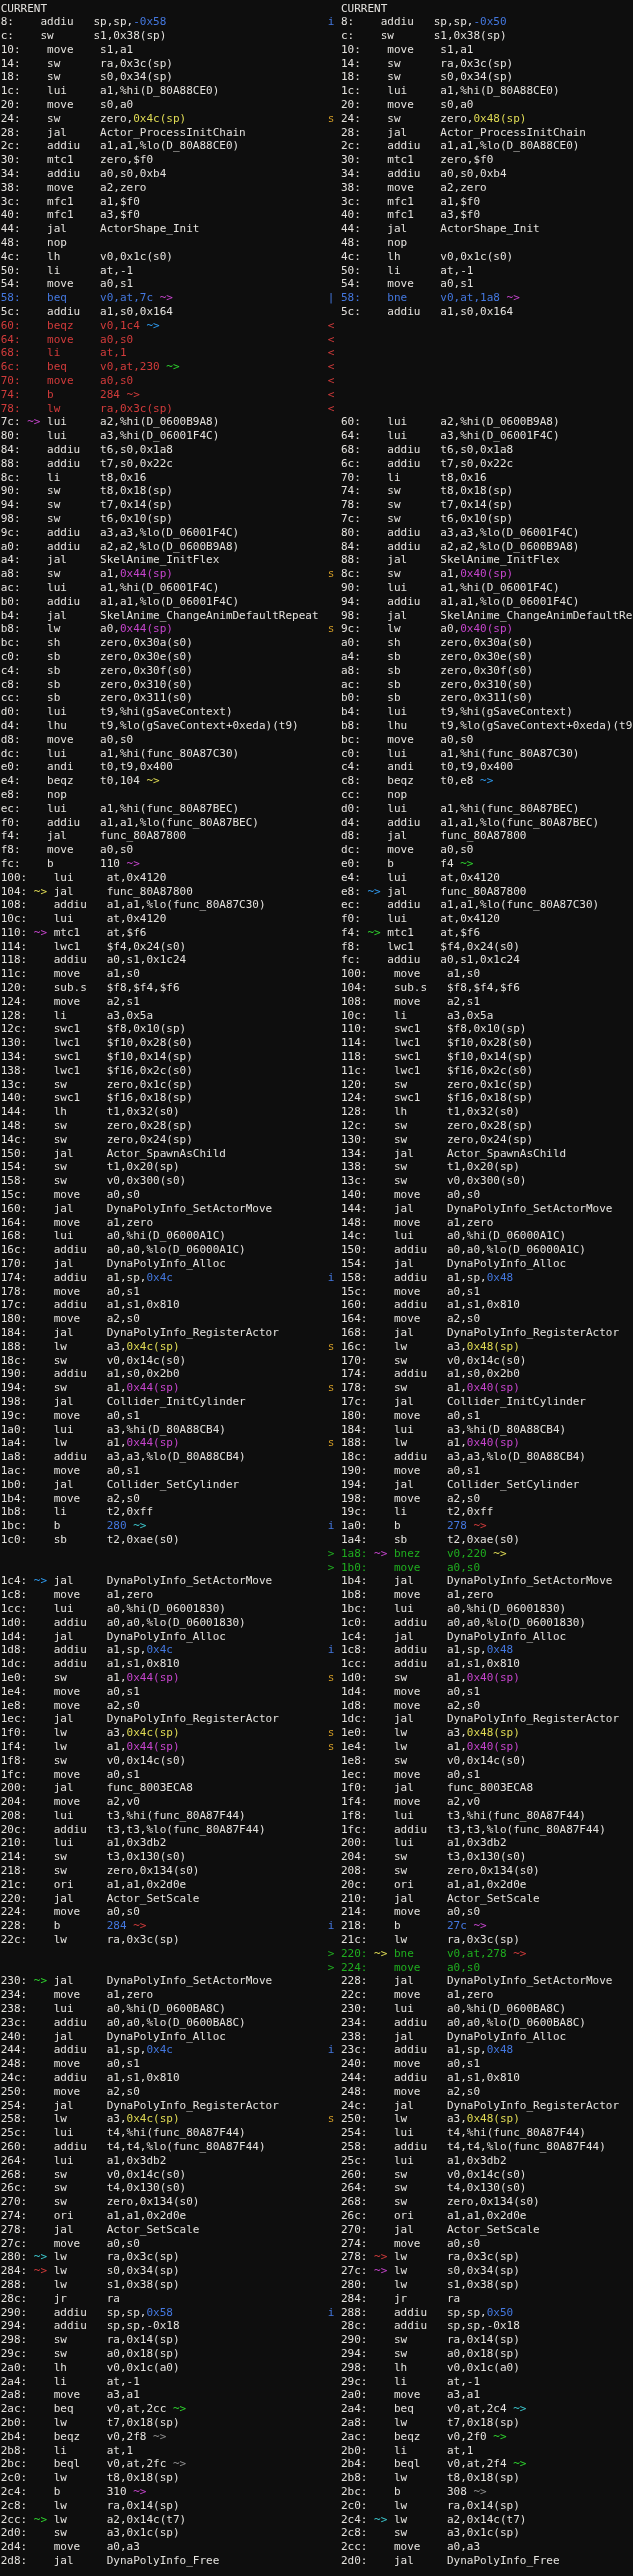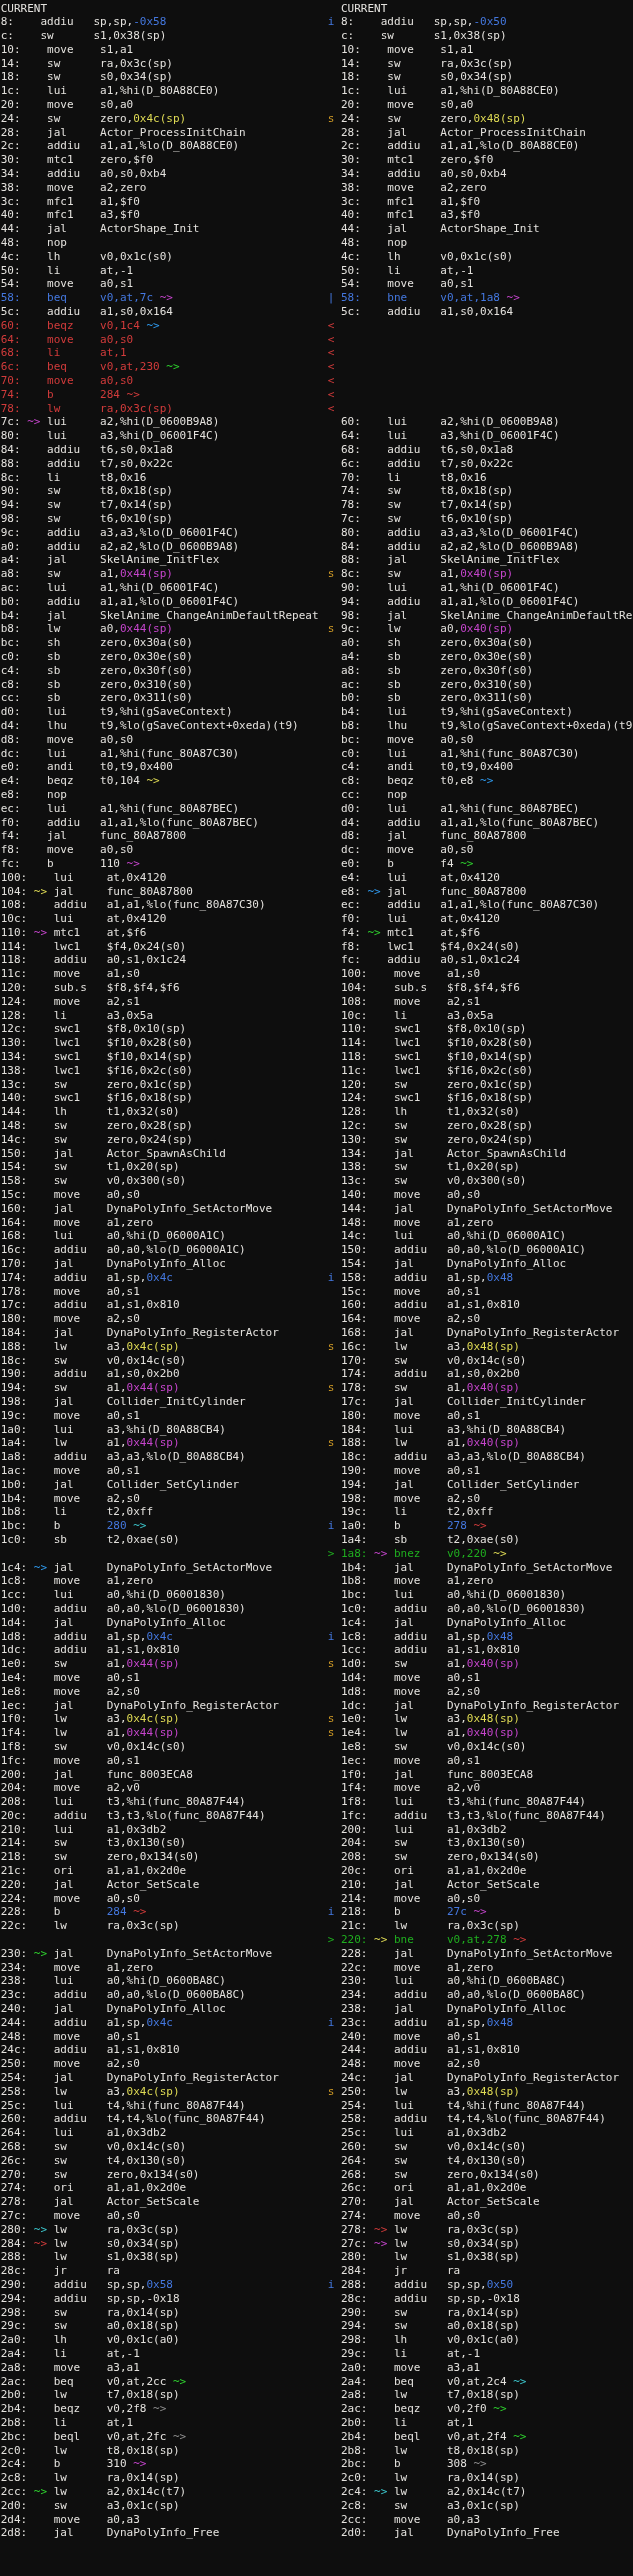--- a/index.html
+++ b/index.html
@@ -125,20 +125,21 @@
     <div class="drow"><div class="cell cl"><span style="color: rgb(228, 226, 222);">1a0: </span><span style="color: rgb(228, 226, 222);">  </span><span style="color: rgb(228, 226, 222);"> lui     </span><span style="color: rgb(228, 226, 222);">a3,%hi(D_80A88CB4)</span></div><div class="cell cr"><span style="color: rgb(228, 226, 222);"> </span><span style="color: rgb(228, 226, 222);"> </span><span style="color: rgb(228, 226, 222);">184: </span><span style="color: rgb(228, 226, 222);">  </span><span style="color: rgb(228, 226, 222);"> lui     </span><span style="color: rgb(228, 226, 222);">a3,%hi(D_80A88CB4)</span></div></div>
     <div class="drow"><div class="cell cl"><span style="color: rgb(228, 226, 222);">1a4: </span><span style="color: rgb(228, 226, 222);">  </span><span style="color: rgb(228, 226, 222);"> lw      </span><span style="color: rgb(228, 226, 222);">a1,</span><span style="color: rgb(198, 69, 205);">0x44(sp)</span></div><div class="cell cr"><span style="color: rgb(207, 154, 38);">s</span><span style="color: rgb(228, 226, 222);"> </span><span style="color: rgb(228, 226, 222);">188: </span><span style="color: rgb(228, 226, 222);">  </span><span style="color: rgb(228, 226, 222);"> lw      </span><span style="color: rgb(228, 226, 222);">a1,</span><span style="color: rgb(198, 69, 205);">0x40(sp)</span></div></div>
     <div class="drow"><div class="cell cl"><span style="color: rgb(228, 226, 222);">1a8: </span><span style="color: rgb(228, 226, 222);">  </span><span style="color: rgb(228, 226, 222);"> addiu   </span><span style="color: rgb(228, 226, 222);">a3,a3,%lo(D_80A88CB4)</span></div><div class="cell cr"><span style="color: rgb(228, 226, 222);"> </span><span style="color: rgb(228, 226, 222);"> </span><span style="color: rgb(228, 226, 222);">18c: </span><span style="color: rgb(228, 226, 222);">  </span><span style="color: rgb(228, 226, 222);"> addiu   </span><span style="color: rgb(228, 226, 222);">a3,a3,%lo(D_80A88CB4)</span></div></div>
     <div class="drow"><div class="cell cl"><span style="color: rgb(228, 226, 222);">1ac: </span><span style="color: rgb(228, 226, 222);">  </span><span style="color: rgb(228, 226, 222);"> move    </span><span style="color: rgb(228, 226, 222);">a0,s1</span></div><div class="cell cr"><span style="color: rgb(228, 226, 222);"> </span><span style="color: rgb(228, 226, 222);"> </span><span style="color: rgb(228, 226, 222);">190: </span><span style="color: rgb(228, 226, 222);">  </span><span style="color: rgb(228, 226, 222);"> move    </span><span style="color: rgb(228, 226, 222);">a0,s1</span></div></div>
     <div class="drow"><div class="cell cl"><span style="color: rgb(228, 226, 222);">1b0: </span><span style="color: rgb(228, 226, 222);">  </span><span style="color: rgb(228, 226, 222);"> jal     </span><span style="color: rgb(228, 226, 222);">Collider_SetCylinder</span></div><div class="cell cr"><span style="color: rgb(228, 226, 222);"> </span><span style="color: rgb(228, 226, 222);"> </span><span style="color: rgb(228, 226, 222);">194: </span><span style="color: rgb(228, 226, 222);">  </span><span style="color: rgb(228, 226, 222);"> jal     </span><span style="color: rgb(228, 226, 222);">Collider_SetCylinder</span></div></div>
     <div class="drow"><div class="cell cl"><span style="color: rgb(228, 226, 222);">1b4: </span><span style="color: rgb(228, 226, 222);">  </span><span style="color: rgb(228, 226, 222);"> move    </span><span style="color: rgb(228, 226, 222);">a2,s0</span></div><div class="cell cr"><span style="color: rgb(228, 226, 222);"> </span><span style="color: rgb(228, 226, 222);"> </span><span style="color: rgb(228, 226, 222);">198: </span><span style="color: rgb(228, 226, 222);">  </span><span style="color: rgb(228, 226, 222);"> move    </span><span style="color: rgb(228, 226, 222);">a2,s0</span></div></div>
     <div class="drow"><div class="cell cl"><span style="color: rgb(228, 226, 222);">1b8: </span><span style="color: rgb(228, 226, 222);">  </span><span style="color: rgb(228, 226, 222);"> li      </span><span style="color: rgb(228, 226, 222);">t2,0xff</span></div><div class="cell cr"><span style="color: rgb(228, 226, 222);"> </span><span style="color: rgb(228, 226, 222);"> </span><span style="color: rgb(228, 226, 222);">19c: </span><span style="color: rgb(228, 226, 222);">  </span><span style="color: rgb(228, 226, 222);"> li      </span><span style="color: rgb(228, 226, 222);">t2,0xff</span></div></div>
     <div class="drow"><div class="cell cl"><span style="color: rgb(228, 226, 222);">1bc: </span><span style="color: rgb(228, 226, 222);">  </span><span style="color: rgb(228, 226, 222);"> b       </span><span style="color: rgb(68, 120, 224);">280</span><span style="color: rgb(228, 226, 222);"> </span><span style="color: rgb(60, 201, 207);">~&gt;</span></div><div class="cell cr"><span style="color: rgb(68, 120, 224);">i</span><span style="color: rgb(228, 226, 222);"> </span><span style="color: rgb(228, 226, 222);">1a0: </span><span style="color: rgb(228, 226, 222);">  </span><span style="color: rgb(228, 226, 222);"> b       </span><span style="color: rgb(68, 120, 224);">278</span><span style="color: rgb(228, 226, 222);"> </span><span style="color: rgb(210, 59, 59);">~&gt;</span></div></div>
     <div class="drow"><div class="cell cl"><span style="color: rgb(228, 226, 222);">1c0: </span><span style="color: rgb(228, 226, 222);">  </span><span style="color: rgb(228, 226, 222);"> sb      </span><span style="color: rgb(228, 226, 222);">t2,0xae(s0)</span></div><div class="cell cr"><span style="color: rgb(228, 226, 222);"> </span><span style="color: rgb(228, 226, 222);"> </span><span style="color: rgb(228, 226, 222);">1a4: </span><span style="color: rgb(228, 226, 222);">  </span><span style="color: rgb(228, 226, 222);"> sb      </span><span style="color: rgb(228, 226, 222);">t2,0xae(s0)</span></div></div>
     <div class="drow"><div class="cell cl"></div><div class="cell cr"><span style="color: rgb(31, 174, 31);">&gt;</span><span style="color: rgb(228, 226, 222);"> </span><span style="color: rgb(31, 174, 31);">1a8: </span><span style="color: rgb(198, 69, 205);">~&gt;</span><span style="color: rgb(31, 174, 31);"> bnez    </span><span style="color: rgb(31, 174, 31);">v0,220</span><span style="color: rgb(228, 226, 222);"> </span><span style="color: rgb(224, 220, 85);">~&gt;</span></div></div>
+    <div class="drow"><div class="cell cl"></div><div class="cell cr"><span style="color: rgb(31, 174, 31);">&gt;</span><span style="color: rgb(228, 226, 222);"> </span><span style="color: rgb(31, 174, 31);">1b0: </span><span style="color: rgb(228, 226, 222);">  </span><span style="color: rgb(31, 174, 31);"> move    </span><span style="color: rgb(31, 174, 31);">a0,s0</span></div></div>
     <div class="drow"><div class="cell cl"><span style="color: rgb(228, 226, 222);">1c4: </span><span style="color: rgb(47, 155, 240);">~&gt;</span><span style="color: rgb(228, 226, 222);"> jal     </span><span style="color: rgb(228, 226, 222);">DynaPolyInfo_SetActorMove</span></div><div class="cell cr"><span style="color: rgb(228, 226, 222);"> </span><span style="color: rgb(228, 226, 222);"> </span><span style="color: rgb(228, 226, 222);">1b4: </span><span style="color: rgb(228, 226, 222);">  </span><span style="color: rgb(228, 226, 222);"> jal     </span><span style="color: rgb(228, 226, 222);">DynaPolyInfo_SetActorMove</span></div></div>
     <div class="drow"><div class="cell cl"><span style="color: rgb(228, 226, 222);">1c8: </span><span style="color: rgb(228, 226, 222);">  </span><span style="color: rgb(228, 226, 222);"> move    </span><span style="color: rgb(228, 226, 222);">a1,zero</span></div><div class="cell cr"><span style="color: rgb(228, 226, 222);"> </span><span style="color: rgb(228, 226, 222);"> </span><span style="color: rgb(228, 226, 222);">1b8: </span><span style="color: rgb(228, 226, 222);">  </span><span style="color: rgb(228, 226, 222);"> move    </span><span style="color: rgb(228, 226, 222);">a1,zero</span></div></div>
     <div class="drow"><div class="cell cl"><span style="color: rgb(228, 226, 222);">1cc: </span><span style="color: rgb(228, 226, 222);">  </span><span style="color: rgb(228, 226, 222);"> lui     </span><span style="color: rgb(228, 226, 222);">a0,%hi(D_06001830)</span></div><div class="cell cr"><span style="color: rgb(228, 226, 222);"> </span><span style="color: rgb(228, 226, 222);"> </span><span style="color: rgb(228, 226, 222);">1bc: </span><span style="color: rgb(228, 226, 222);">  </span><span style="color: rgb(228, 226, 222);"> lui     </span><span style="color: rgb(228, 226, 222);">a0,%hi(D_06001830)</span></div></div>
     <div class="drow"><div class="cell cl"><span style="color: rgb(228, 226, 222);">1d0: </span><span style="color: rgb(228, 226, 222);">  </span><span style="color: rgb(228, 226, 222);"> addiu   </span><span style="color: rgb(228, 226, 222);">a0,a0,%lo(D_06001830)</span></div><div class="cell cr"><span style="color: rgb(228, 226, 222);"> </span><span style="color: rgb(228, 226, 222);"> </span><span style="color: rgb(228, 226, 222);">1c0: </span><span style="color: rgb(228, 226, 222);">  </span><span style="color: rgb(228, 226, 222);"> addiu   </span><span style="color: rgb(228, 226, 222);">a0,a0,%lo(D_06001830)</span></div></div>
     <div class="drow"><div class="cell cl"><span style="color: rgb(228, 226, 222);">1d4: </span><span style="color: rgb(228, 226, 222);">  </span><span style="color: rgb(228, 226, 222);"> jal     </span><span style="color: rgb(228, 226, 222);">DynaPolyInfo_Alloc</span></div><div class="cell cr"><span style="color: rgb(228, 226, 222);"> </span><span style="color: rgb(228, 226, 222);"> </span><span style="color: rgb(228, 226, 222);">1c4: </span><span style="color: rgb(228, 226, 222);">  </span><span style="color: rgb(228, 226, 222);"> jal     </span><span style="color: rgb(228, 226, 222);">DynaPolyInfo_Alloc</span></div></div>
     <div class="drow"><div class="cell cl"><span style="color: rgb(228, 226, 222);">1d8: </span><span style="color: rgb(228, 226, 222);">  </span><span style="color: rgb(228, 226, 222);"> addiu   </span><span style="color: rgb(228, 226, 222);">a1,sp,</span><span style="color: rgb(68, 120, 224);">0x4c</span></div><div class="cell cr"><span style="color: rgb(68, 120, 224);">i</span><span style="color: rgb(228, 226, 222);"> </span><span style="color: rgb(228, 226, 222);">1c8: </span><span style="color: rgb(228, 226, 222);">  </span><span style="color: rgb(228, 226, 222);"> addiu   </span><span style="color: rgb(228, 226, 222);">a1,sp,</span><span style="color: rgb(68, 120, 224);">0x48</span></div></div>
     <div class="drow"><div class="cell cl"><span style="color: rgb(228, 226, 222);">1dc: </span><span style="color: rgb(228, 226, 222);">  </span><span style="color: rgb(228, 226, 222);"> addiu   </span><span style="color: rgb(228, 226, 222);">a1,s1,0x810</span></div><div class="cell cr"><span style="color: rgb(228, 226, 222);"> </span><span style="color: rgb(228, 226, 222);"> </span><span style="color: rgb(228, 226, 222);">1cc: </span><span style="color: rgb(228, 226, 222);">  </span><span style="color: rgb(228, 226, 222);"> addiu   </span><span style="color: rgb(228, 226, 222);">a1,s1,0x810</span></div></div>
     <div class="drow"><div class="cell cl"><span style="color: rgb(228, 226, 222);">1e0: </span><span style="color: rgb(228, 226, 222);">  </span><span style="color: rgb(228, 226, 222);"> sw      </span><span style="color: rgb(228, 226, 222);">a1,</span><span style="color: rgb(198, 69, 205);">0x44(sp)</span></div><div class="cell cr"><span style="color: rgb(207, 154, 38);">s</span><span style="color: rgb(228, 226, 222);"> </span><span style="color: rgb(228, 226, 222);">1d0: </span><span style="color: rgb(228, 226, 222);">  </span><span style="color: rgb(228, 226, 222);"> sw      </span><span style="color: rgb(228, 226, 222);">a1,</span><span style="color: rgb(198, 69, 205);">0x40(sp)</span></div></div>
     <div class="drow"><div class="cell cl"><span style="color: rgb(228, 226, 222);">1e4: </span><span style="color: rgb(228, 226, 222);">  </span><span style="color: rgb(228, 226, 222);"> move    </span><span style="color: rgb(228, 226, 222);">a0,s1</span></div><div class="cell cr"><span style="color: rgb(228, 226, 222);"> </span><span style="color: rgb(228, 226, 222);"> </span><span style="color: rgb(228, 226, 222);">1d4: </span><span style="color: rgb(228, 226, 222);">  </span><span style="color: rgb(228, 226, 222);"> move    </span><span style="color: rgb(228, 226, 222);">a0,s1</span></div></div>
     <div class="drow"><div class="cell cl"><span style="color: rgb(228, 226, 222);">1e8: </span><span style="color: rgb(228, 226, 222);">  </span><span style="color: rgb(228, 226, 222);"> move    </span><span style="color: rgb(228, 226, 222);">a2,s0</span></div><div class="cell cr"><span style="color: rgb(228, 226, 222);"> </span><span style="color: rgb(228, 226, 222);"> </span><span style="color: rgb(228, 226, 222);">1d8: </span><span style="color: rgb(228, 226, 222);">  </span><span style="color: rgb(228, 226, 222);"> move    </span><span style="color: rgb(228, 226, 222);">a2,s0</span></div></div>
@@ -153,20 +154,21 @@
     <div class="drow"><div class="cell cl"><span style="color: rgb(228, 226, 222);">20c: </span><span style="color: rgb(228, 226, 222);">  </span><span style="color: rgb(228, 226, 222);"> addiu   </span><span style="color: rgb(228, 226, 222);">t3,t3,%lo(func_80A87F44)</span></div><div class="cell cr"><span style="color: rgb(228, 226, 222);"> </span><span style="color: rgb(228, 226, 222);"> </span><span style="color: rgb(228, 226, 222);">1fc: </span><span style="color: rgb(228, 226, 222);">  </span><span style="color: rgb(228, 226, 222);"> addiu   </span><span style="color: rgb(228, 226, 222);">t3,t3,%lo(func_80A87F44)</span></div></div>
     <div class="drow"><div class="cell cl"><span style="color: rgb(228, 226, 222);">210: </span><span style="color: rgb(228, 226, 222);">  </span><span style="color: rgb(228, 226, 222);"> lui     </span><span style="color: rgb(228, 226, 222);">a1,0x3db2</span></div><div class="cell cr"><span style="color: rgb(228, 226, 222);"> </span><span style="color: rgb(228, 226, 222);"> </span><span style="color: rgb(228, 226, 222);">200: </span><span style="color: rgb(228, 226, 222);">  </span><span style="color: rgb(228, 226, 222);"> lui     </span><span style="color: rgb(228, 226, 222);">a1,0x3db2</span></div></div>
     <div class="drow"><div class="cell cl"><span style="color: rgb(228, 226, 222);">214: </span><span style="color: rgb(228, 226, 222);">  </span><span style="color: rgb(228, 226, 222);"> sw      </span><span style="color: rgb(228, 226, 222);">t3,0x130(s0)</span></div><div class="cell cr"><span style="color: rgb(228, 226, 222);"> </span><span style="color: rgb(228, 226, 222);"> </span><span style="color: rgb(228, 226, 222);">204: </span><span style="color: rgb(228, 226, 222);">  </span><span style="color: rgb(228, 226, 222);"> sw      </span><span style="color: rgb(228, 226, 222);">t3,0x130(s0)</span></div></div>
     <div class="drow"><div class="cell cl"><span style="color: rgb(228, 226, 222);">218: </span><span style="color: rgb(228, 226, 222);">  </span><span style="color: rgb(228, 226, 222);"> sw      </span><span style="color: rgb(228, 226, 222);">zero,0x134(s0)</span></div><div class="cell cr"><span style="color: rgb(228, 226, 222);"> </span><span style="color: rgb(228, 226, 222);"> </span><span style="color: rgb(228, 226, 222);">208: </span><span style="color: rgb(228, 226, 222);">  </span><span style="color: rgb(228, 226, 222);"> sw      </span><span style="color: rgb(228, 226, 222);">zero,0x134(s0)</span></div></div>
     <div class="drow"><div class="cell cl"><span style="color: rgb(228, 226, 222);">21c: </span><span style="color: rgb(228, 226, 222);">  </span><span style="color: rgb(228, 226, 222);"> ori     </span><span style="color: rgb(228, 226, 222);">a1,a1,0x2d0e</span></div><div class="cell cr"><span style="color: rgb(228, 226, 222);"> </span><span style="color: rgb(228, 226, 222);"> </span><span style="color: rgb(228, 226, 222);">20c: </span><span style="color: rgb(228, 226, 222);">  </span><span style="color: rgb(228, 226, 222);"> ori     </span><span style="color: rgb(228, 226, 222);">a1,a1,0x2d0e</span></div></div>
     <div class="drow"><div class="cell cl"><span style="color: rgb(228, 226, 222);">220: </span><span style="color: rgb(228, 226, 222);">  </span><span style="color: rgb(228, 226, 222);"> jal     </span><span style="color: rgb(228, 226, 222);">Actor_SetScale</span></div><div class="cell cr"><span style="color: rgb(228, 226, 222);"> </span><span style="color: rgb(228, 226, 222);"> </span><span style="color: rgb(228, 226, 222);">210: </span><span style="color: rgb(228, 226, 222);">  </span><span style="color: rgb(228, 226, 222);"> jal     </span><span style="color: rgb(228, 226, 222);">Actor_SetScale</span></div></div>
     <div class="drow"><div class="cell cl"><span style="color: rgb(228, 226, 222);">224: </span><span style="color: rgb(228, 226, 222);">  </span><span style="color: rgb(228, 226, 222);"> move    </span><span style="color: rgb(228, 226, 222);">a0,s0</span></div><div class="cell cr"><span style="color: rgb(228, 226, 222);"> </span><span style="color: rgb(228, 226, 222);"> </span><span style="color: rgb(228, 226, 222);">214: </span><span style="color: rgb(228, 226, 222);">  </span><span style="color: rgb(228, 226, 222);"> move    </span><span style="color: rgb(228, 226, 222);">a0,s0</span></div></div>
     <div class="drow"><div class="cell cl"><span style="color: rgb(228, 226, 222);">228: </span><span style="color: rgb(228, 226, 222);">  </span><span style="color: rgb(228, 226, 222);"> b       </span><span style="color: rgb(68, 120, 224);">284</span><span style="color: rgb(228, 226, 222);"> </span><span style="color: rgb(210, 59, 59);">~&gt;</span></div><div class="cell cr"><span style="color: rgb(68, 120, 224);">i</span><span style="color: rgb(228, 226, 222);"> </span><span style="color: rgb(228, 226, 222);">218: </span><span style="color: rgb(228, 226, 222);">  </span><span style="color: rgb(228, 226, 222);"> b       </span><span style="color: rgb(68, 120, 224);">27c</span><span style="color: rgb(228, 226, 222);"> </span><span style="color: rgb(198, 69, 205);">~&gt;</span></div></div>
     <div class="drow"><div class="cell cl"><span style="color: rgb(228, 226, 222);">22c: </span><span style="color: rgb(228, 226, 222);">  </span><span style="color: rgb(228, 226, 222);"> lw      </span><span style="color: rgb(228, 226, 222);">ra,0x3c(sp)</span></div><div class="cell cr"><span style="color: rgb(228, 226, 222);"> </span><span style="color: rgb(228, 226, 222);"> </span><span style="color: rgb(228, 226, 222);">21c: </span><span style="color: rgb(228, 226, 222);">  </span><span style="color: rgb(228, 226, 222);"> lw      </span><span style="color: rgb(228, 226, 222);">ra,0x3c(sp)</span></div></div>
     <div class="drow"><div class="cell cl"></div><div class="cell cr"><span style="color: rgb(31, 174, 31);">&gt;</span><span style="color: rgb(228, 226, 222);"> </span><span style="color: rgb(31, 174, 31);">220: </span><span style="color: rgb(224, 220, 85);">~&gt;</span><span style="color: rgb(31, 174, 31);"> bne     </span><span style="color: rgb(31, 174, 31);">v0,at,278</span><span style="color: rgb(228, 226, 222);"> </span><span style="color: rgb(210, 59, 59);">~&gt;</span></div></div>
+    <div class="drow"><div class="cell cl"></div><div class="cell cr"><span style="color: rgb(31, 174, 31);">&gt;</span><span style="color: rgb(228, 226, 222);"> </span><span style="color: rgb(31, 174, 31);">224: </span><span style="color: rgb(228, 226, 222);">  </span><span style="color: rgb(31, 174, 31);"> move    </span><span style="color: rgb(31, 174, 31);">a0,s0</span></div></div>
     <div class="drow"><div class="cell cl"><span style="color: rgb(228, 226, 222);">230: </span><span style="color: rgb(46, 211, 46);">~&gt;</span><span style="color: rgb(228, 226, 222);"> jal     </span><span style="color: rgb(228, 226, 222);">DynaPolyInfo_SetActorMove</span></div><div class="cell cr"><span style="color: rgb(228, 226, 222);"> </span><span style="color: rgb(228, 226, 222);"> </span><span style="color: rgb(228, 226, 222);">228: </span><span style="color: rgb(228, 226, 222);">  </span><span style="color: rgb(228, 226, 222);"> jal     </span><span style="color: rgb(228, 226, 222);">DynaPolyInfo_SetActorMove</span></div></div>
     <div class="drow"><div class="cell cl"><span style="color: rgb(228, 226, 222);">234: </span><span style="color: rgb(228, 226, 222);">  </span><span style="color: rgb(228, 226, 222);"> move    </span><span style="color: rgb(228, 226, 222);">a1,zero</span></div><div class="cell cr"><span style="color: rgb(228, 226, 222);"> </span><span style="color: rgb(228, 226, 222);"> </span><span style="color: rgb(228, 226, 222);">22c: </span><span style="color: rgb(228, 226, 222);">  </span><span style="color: rgb(228, 226, 222);"> move    </span><span style="color: rgb(228, 226, 222);">a1,zero</span></div></div>
     <div class="drow"><div class="cell cl"><span style="color: rgb(228, 226, 222);">238: </span><span style="color: rgb(228, 226, 222);">  </span><span style="color: rgb(228, 226, 222);"> lui     </span><span style="color: rgb(228, 226, 222);">a0,%hi(D_0600BA8C)</span></div><div class="cell cr"><span style="color: rgb(228, 226, 222);"> </span><span style="color: rgb(228, 226, 222);"> </span><span style="color: rgb(228, 226, 222);">230: </span><span style="color: rgb(228, 226, 222);">  </span><span style="color: rgb(228, 226, 222);"> lui     </span><span style="color: rgb(228, 226, 222);">a0,%hi(D_0600BA8C)</span></div></div>
     <div class="drow"><div class="cell cl"><span style="color: rgb(228, 226, 222);">23c: </span><span style="color: rgb(228, 226, 222);">  </span><span style="color: rgb(228, 226, 222);"> addiu   </span><span style="color: rgb(228, 226, 222);">a0,a0,%lo(D_0600BA8C)</span></div><div class="cell cr"><span style="color: rgb(228, 226, 222);"> </span><span style="color: rgb(228, 226, 222);"> </span><span style="color: rgb(228, 226, 222);">234: </span><span style="color: rgb(228, 226, 222);">  </span><span style="color: rgb(228, 226, 222);"> addiu   </span><span style="color: rgb(228, 226, 222);">a0,a0,%lo(D_0600BA8C)</span></div></div>
     <div class="drow"><div class="cell cl"><span style="color: rgb(228, 226, 222);">240: </span><span style="color: rgb(228, 226, 222);">  </span><span style="color: rgb(228, 226, 222);"> jal     </span><span style="color: rgb(228, 226, 222);">DynaPolyInfo_Alloc</span></div><div class="cell cr"><span style="color: rgb(228, 226, 222);"> </span><span style="color: rgb(228, 226, 222);"> </span><span style="color: rgb(228, 226, 222);">238: </span><span style="color: rgb(228, 226, 222);">  </span><span style="color: rgb(228, 226, 222);"> jal     </span><span style="color: rgb(228, 226, 222);">DynaPolyInfo_Alloc</span></div></div>
     <div class="drow"><div class="cell cl"><span style="color: rgb(228, 226, 222);">244: </span><span style="color: rgb(228, 226, 222);">  </span><span style="color: rgb(228, 226, 222);"> addiu   </span><span style="color: rgb(228, 226, 222);">a1,sp,</span><span style="color: rgb(68, 120, 224);">0x4c</span></div><div class="cell cr"><span style="color: rgb(68, 120, 224);">i</span><span style="color: rgb(228, 226, 222);"> </span><span style="color: rgb(228, 226, 222);">23c: </span><span style="color: rgb(228, 226, 222);">  </span><span style="color: rgb(228, 226, 222);"> addiu   </span><span style="color: rgb(228, 226, 222);">a1,sp,</span><span style="color: rgb(68, 120, 224);">0x48</span></div></div>
     <div class="drow"><div class="cell cl"><span style="color: rgb(228, 226, 222);">248: </span><span style="color: rgb(228, 226, 222);">  </span><span style="color: rgb(228, 226, 222);"> move    </span><span style="color: rgb(228, 226, 222);">a0,s1</span></div><div class="cell cr"><span style="color: rgb(228, 226, 222);"> </span><span style="color: rgb(228, 226, 222);"> </span><span style="color: rgb(228, 226, 222);">240: </span><span style="color: rgb(228, 226, 222);">  </span><span style="color: rgb(228, 226, 222);"> move    </span><span style="color: rgb(228, 226, 222);">a0,s1</span></div></div>
     <div class="drow"><div class="cell cl"><span style="color: rgb(228, 226, 222);">24c: </span><span style="color: rgb(228, 226, 222);">  </span><span style="color: rgb(228, 226, 222);"> addiu   </span><span style="color: rgb(228, 226, 222);">a1,s1,0x810</span></div><div class="cell cr"><span style="color: rgb(228, 226, 222);"> </span><span style="color: rgb(228, 226, 222);"> </span><span style="color: rgb(228, 226, 222);">244: </span><span style="color: rgb(228, 226, 222);">  </span><span style="color: rgb(228, 226, 222);"> addiu   </span><span style="color: rgb(228, 226, 222);">a1,s1,0x810</span></div></div>
     <div class="drow"><div class="cell cl"><span style="color: rgb(228, 226, 222);">250: </span><span style="color: rgb(228, 226, 222);">  </span><span style="color: rgb(228, 226, 222);"> move    </span><span style="color: rgb(228, 226, 222);">a2,s0</span></div><div class="cell cr"><span style="color: rgb(228, 226, 222);"> </span><span style="color: rgb(228, 226, 222);"> </span><span style="color: rgb(228, 226, 222);">248: </span><span style="color: rgb(228, 226, 222);">  </span><span style="color: rgb(228, 226, 222);"> move    </span><span style="color: rgb(228, 226, 222);">a2,s0</span></div></div>
     <div class="drow"><div class="cell cl"><span style="color: rgb(228, 226, 222);">254: </span><span style="color: rgb(228, 226, 222);">  </span><span style="color: rgb(228, 226, 222);"> jal     </span><span style="color: rgb(228, 226, 222);">DynaPolyInfo_RegisterActor</span></div><div class="cell cr"><span style="color: rgb(228, 226, 222);"> </span><span style="color: rgb(228, 226, 222);"> </span><span style="color: rgb(228, 226, 222);">24c: </span><span style="color: rgb(228, 226, 222);">  </span><span style="color: rgb(228, 226, 222);"> jal     </span><span style="color: rgb(228, 226, 222);">DynaPolyInfo_RegisterActor</span></div></div>

